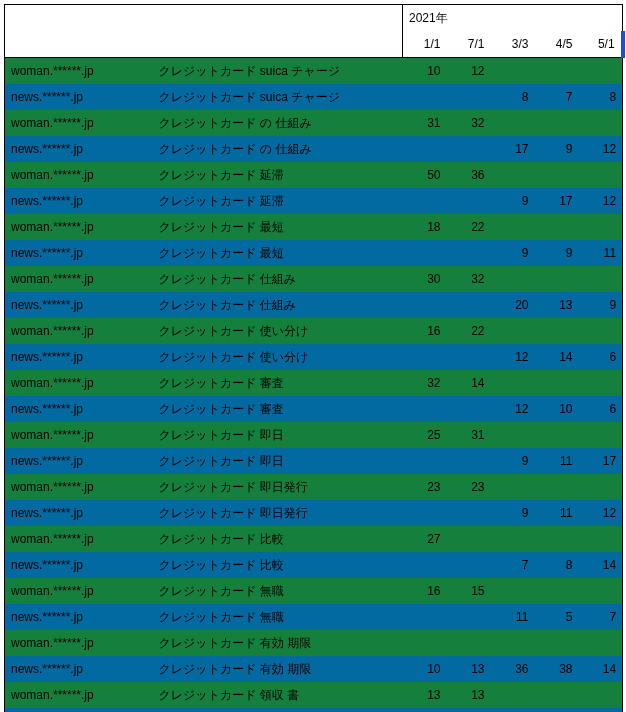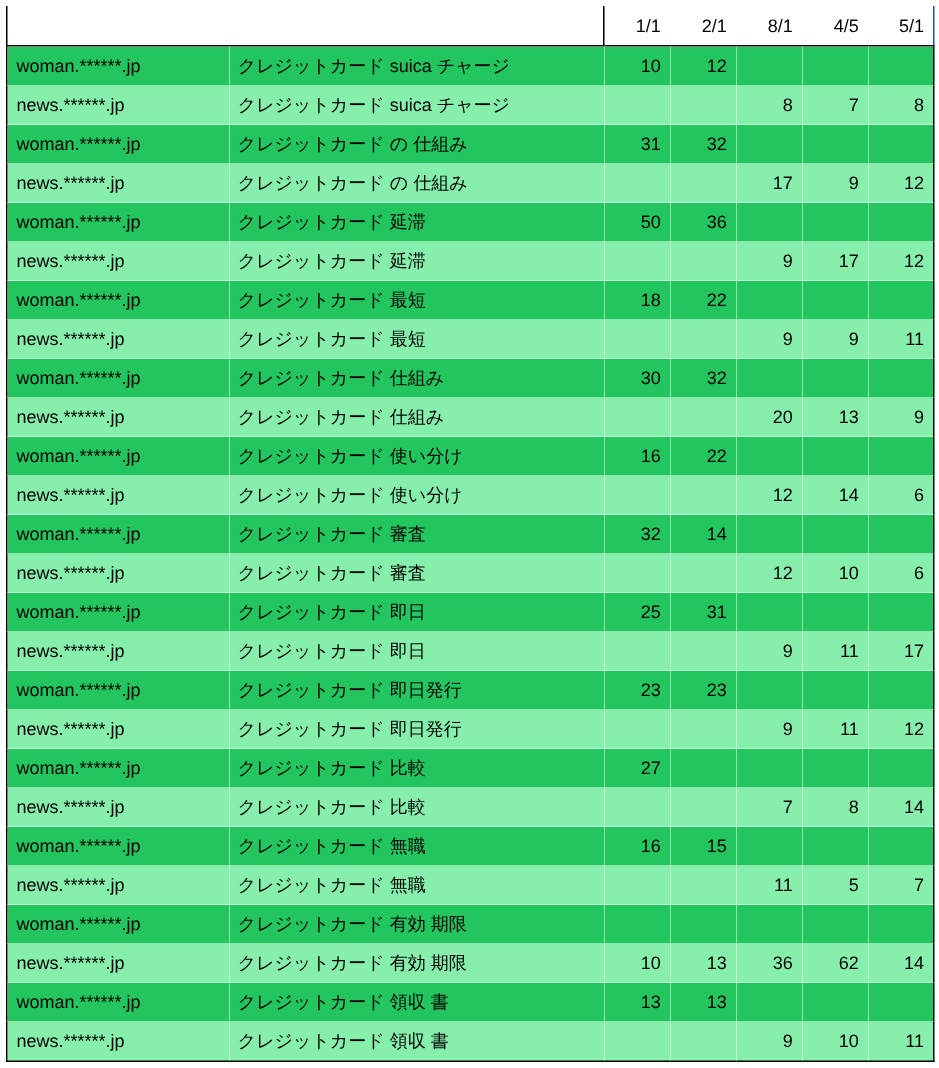--- a/index.html
+++ b/index.html
@@ -43,46 +43,50 @@
   thead tr.dates th {
     border-bottom: 1px solid #000;
     margin-top: 12px;
   }
   thead tr.dates th.blank-left {
     border-left: 1px solid #000;
   }
   thead tr.dates th.first-date {
     border-left: 1px solid #000;
   }
-  thead tr.dates th:last-child { border-right: 1px solid #1d4ed8; }
-  tbody tr.even { background: #22c55e; }
-  tbody tr.odd  { background: #86efac; }
+  thead tr.dates th:last-child { border-right: 4px solid #1d4ed8; }
+  tbody tr.even { background: #15803d; }
+  tbody tr.odd  { background: #0369a1; }
   tbody td:first-child { border-left: 1px solid #000; }
   tbody td:last-child  { border-right: 1px solid #000; }
   tbody tr:last-child td { border-bottom: 1px solid #000; }
 </style>
 </head>
 <body>
 
 <table>
   <colgroup>
     <col class="c-domain">
       <col class="c-kw">
     <col class="c-val">
       <col class="c-val">
       <col class="c-val">
       <col class="c-val">
       <col class="c-val">
   </colgroup>
   <thead>
+    <tr class="year">
+      <th class="blank-left" colspan="2"></th>
+      <th class="year-cell" colspan="5">2021年</th>
+    </tr>
     <tr class="dates">
       <th class="blank-left" colspan="2"></th>
       <th class="num first-date">1/1</th>
-      <th class="num">2/1</th>
-      <th class="num">8/1</th>
+      <th class="num">7/1</th>
+      <th class="num">3/3</th>
       <th class="num">4/5</th>
       <th class="num">5/1</th>
     </tr>
   </thead>
   <tbody id="tbody">
       <tr class="even">
         <td>woman.******.jp</td>
         <td>クレジットカード suica チャージ</td>
         <td class="num">10</td>
         <td class="num">12</td>
@@ -287,21 +291,21 @@
         <td class="num"></td>
         <td class="num"></td>
         <td class="num"></td>
       </tr>
       <tr class="odd">
         <td>news.******.jp</td>
         <td>クレジットカード 有効 期限</td>
         <td class="num">10</td>
         <td class="num">13</td>
         <td class="num">36</td>
-        <td class="num">62</td>
+        <td class="num">38</td>
         <td class="num">14</td>
       </tr>
       <tr class="even">
         <td>woman.******.jp</td>
         <td>クレジットカード 領収 書</td>
         <td class="num">13</td>
         <td class="num">13</td>
         <td class="num"></td>
         <td class="num"></td>
         <td class="num"></td>

